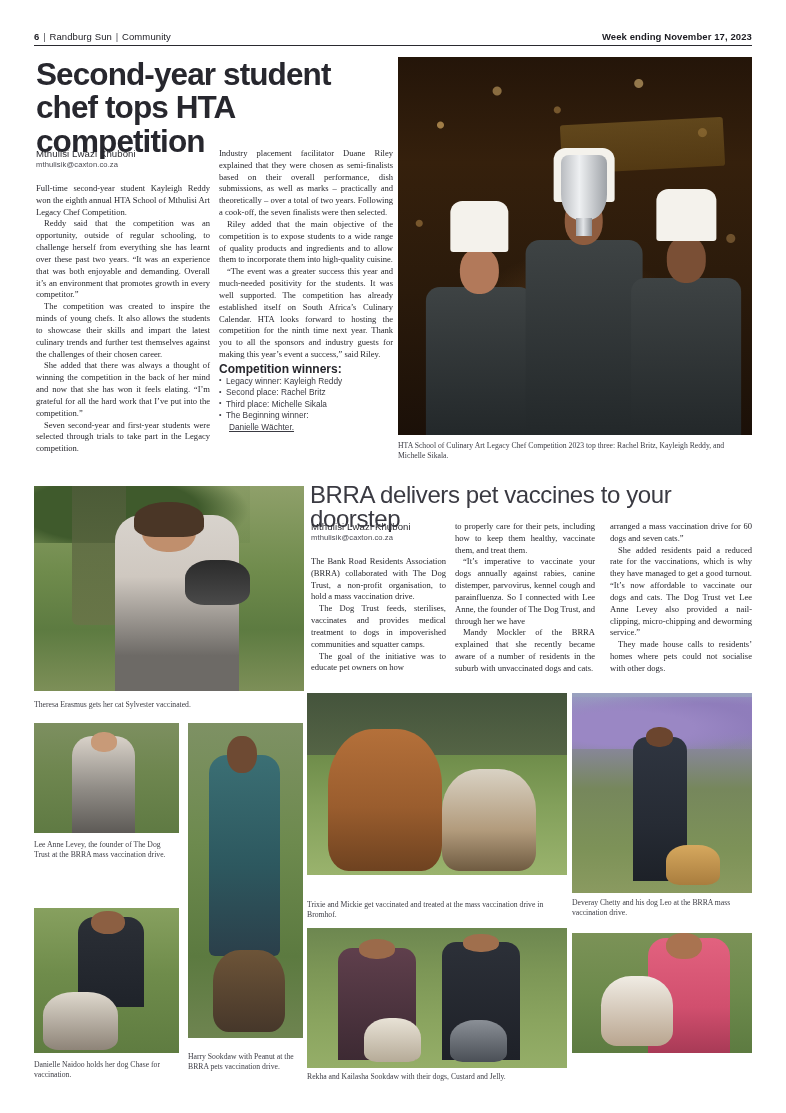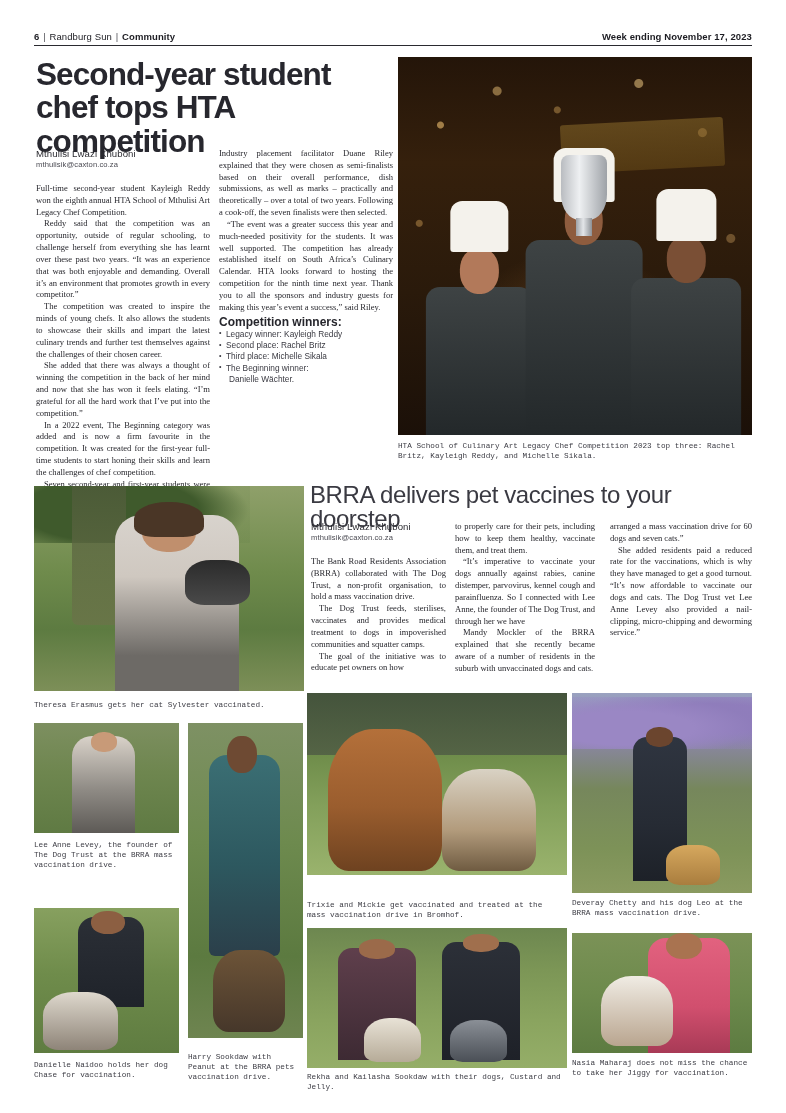--- a/index.html
+++ b/index.html
@@ -26,21 +26,21 @@
     align-items: flex-end;
     font-size: 9.5px;
     color: #1c1c22;
     padding-bottom: 3px;
     border-bottom: 1.6px solid #2a2a30;
   }
   .mast-left { letter-spacing: .1px; }
   .mast-left .pg { font-weight: bold; }
   .mast-left .sep { color: #55555c; margin: 0 1px; }
   .mast-left .pub { }
-  .mast-left .sect { font-weight: bold; }
+  .mast-left .sect { font-weight: normal; }
   .mast-right { font-weight: bold; letter-spacing: .1px; }
 
   
   .a1-head {
     position: absolute;
     left: 36px; top: 58px;
     width: 355px;
     font-size: 31.5px;
     line-height: 1.06;
     font-weight: bold;
@@ -87,28 +87,28 @@
     line-height: 1.38;
     color: #3a3a42;
     list-style: none;
   }
   .winners-list li { position: relative; padding-left: 7px; }
   .winners-list li:before {
     content: "\2022";
     position: absolute; left: 0; top: -0.5px;
     font-size: 7px;
   }
-  .winners-list li .sub { display: block; padding-left: 3px; }
+  .winners-list li .sub { display: block; padding-left: 3px; text-decoration: underline; }
 
   
   .photo { position: absolute; overflow: hidden; background: #c9c9c4; }
 
   .cap {
     position: absolute;
-    font-family: Liberation Mono, monospace;
+    font-family: Liberation Serif, serif;
     font-size: 7.7px;
     line-height: 1.3;
     color: #3c3c44;
   }
 
   
   #photo-chefs { left: 398px; top: 57px; width: 354px; height: 378px; background:#140d0a; }
   #photo-chefs .bg {
     position:absolute; inset:0;
     background:
@@ -298,28 +298,28 @@
 
   <div class="a1-col1">
     <div class="byline-name">Mthulisi Lwazi Khuboni</div>
     <div class="byline-mail">mthulisik@caxton.co.za</div>
     <div class="spacer-byline"></div>
     <div class="body-txt">
       <p>Full-time second-year student Kayleigh Reddy won the eighth annual HTA School of Mthulisi Art Legacy Chef Competition.</p>
       <p class="ind">Reddy said that the competition was an opportunity, outside of regular schooling, to challenge herself from everything she has learnt over these past two years. “It was an experience that was both enjoyable and demanding. Overall it’s an environment that promotes growth in every competitor.”</p>
       <p class="ind">The competition was created to inspire the minds of young chefs. It also allows the students to showcase their skills and impart the latest culinary trends and further test themselves against the challenges of their chosen career.</p>
       <p class="ind">She added that there was always a thought of winning the competition in the back of her mind and now that she has won it feels elating. “I’m grateful for all the hard work that I’ve put into the competition.”</p>
-      <p class="ind">In a 2022 event, The Beginning category was added and is now a firm favourite in the competition. It was created for the first-year full-time students to start honing their skills and learn the challenges of chef competition.</p>
       <p class="ind">Seven second-year and first-year students were selected through trials to take part in the Legacy competition.</p>
     </div>
   </div>
 
   <div class="a1-col2">
     <div class="body-txt">
       <p>Industry placement facilitator Duane Riley explained that they were chosen as semi-finalists based on their overall performance, dish submissions, as well as marks – practically and theoretically – over a total of two years. Following a cook-off, the seven finalists were then selected.</p>
+      <p class="ind">Riley added that the main objective of the competition is to expose students to a wide range of quality products and ingredients and to allow them to incorporate them into high-quality cuisine.</p>
       <p class="ind">“The event was a greater success this year and much-needed positivity for the students. It was well supported. The competition has already established itself on South Africa’s Culinary Calendar. HTA looks forward to hosting the competition for the ninth time next year. Thank you to all the sponsors and industry guests for making this year’s event a success,” said Riley.</p>
     </div>
     <div class="winners-h">Competition winners:</div>
     <ul class="winners-list">
       <li><span>Legacy winner: Kayleigh Reddy</span></li>
       <li><span>Second place: Rachel Britz</span></li>
       <li><span>Third place: Michelle Sikala</span></li>
       <li>
         <span>The Beginning winner:</span>
         <span class="sub">Danielle Wächter.</span>
@@ -365,20 +365,21 @@
     <div class="body-txt">
       <p>to properly care for their pets, including how to keep them healthy, vaccinate them, and treat them.</p>
       <p class="ind">“It’s imperative to vaccinate your dogs annually against rabies, canine distemper, parvovirus, kennel cough and parainfluenza. So I connected with Lee Anne, the founder of The Dog Trust, and through her we have</p>
       <p class="ind">Mandy Mockler of the BRRA explained that she recently became aware of a number of residents in the suburb with unvaccinated dogs and cats.</p>
     </div>
   </div>
   <div class="a2-col3">
     <div class="body-txt">
       <p>arranged a mass vaccination drive for 60 dogs and seven cats.”</p>
       <p class="ind">She added residents paid a reduced rate for the vaccinations, which is why they have managed to get a good turnout. “It’s now affordable to vaccinate our dogs and cats. The Dog Trust vet Lee Anne Levey also provided a nail-clipping, micro-chipping and deworming service.”</p>
+      <p class="ind">They made house calls to residents’ homes where pets could not socialise with other dogs.</p>
     </div>
   </div>
 
   <div class="photo" id="photo-cat">
     <div class="bg"></div>
     <div class="canopy"></div>
     <div class="tree"></div>
     <div class="person"></div>
     <div class="head"></div>
     <div class="hair"></div>
@@ -436,15 +437,14 @@
     <div class="d2"></div>
   </div>
   <div class="cap" id="cap-rekha">Rekha and Kailasha Sookdaw with their dogs, Custard and Jelly.</div>
 
   <div class="photo" id="photo-nasia">
     <div class="bg"></div>
     <div class="p"></div>
     <div class="h"></div>
     <div class="dog"></div>
   </div>
-  <div class="cap" id="cap-nasia">Nasia Maharaj does not miss the chance to take her Jiggy for vaccination.</div>
 
 </div>
 
 </body></html>

